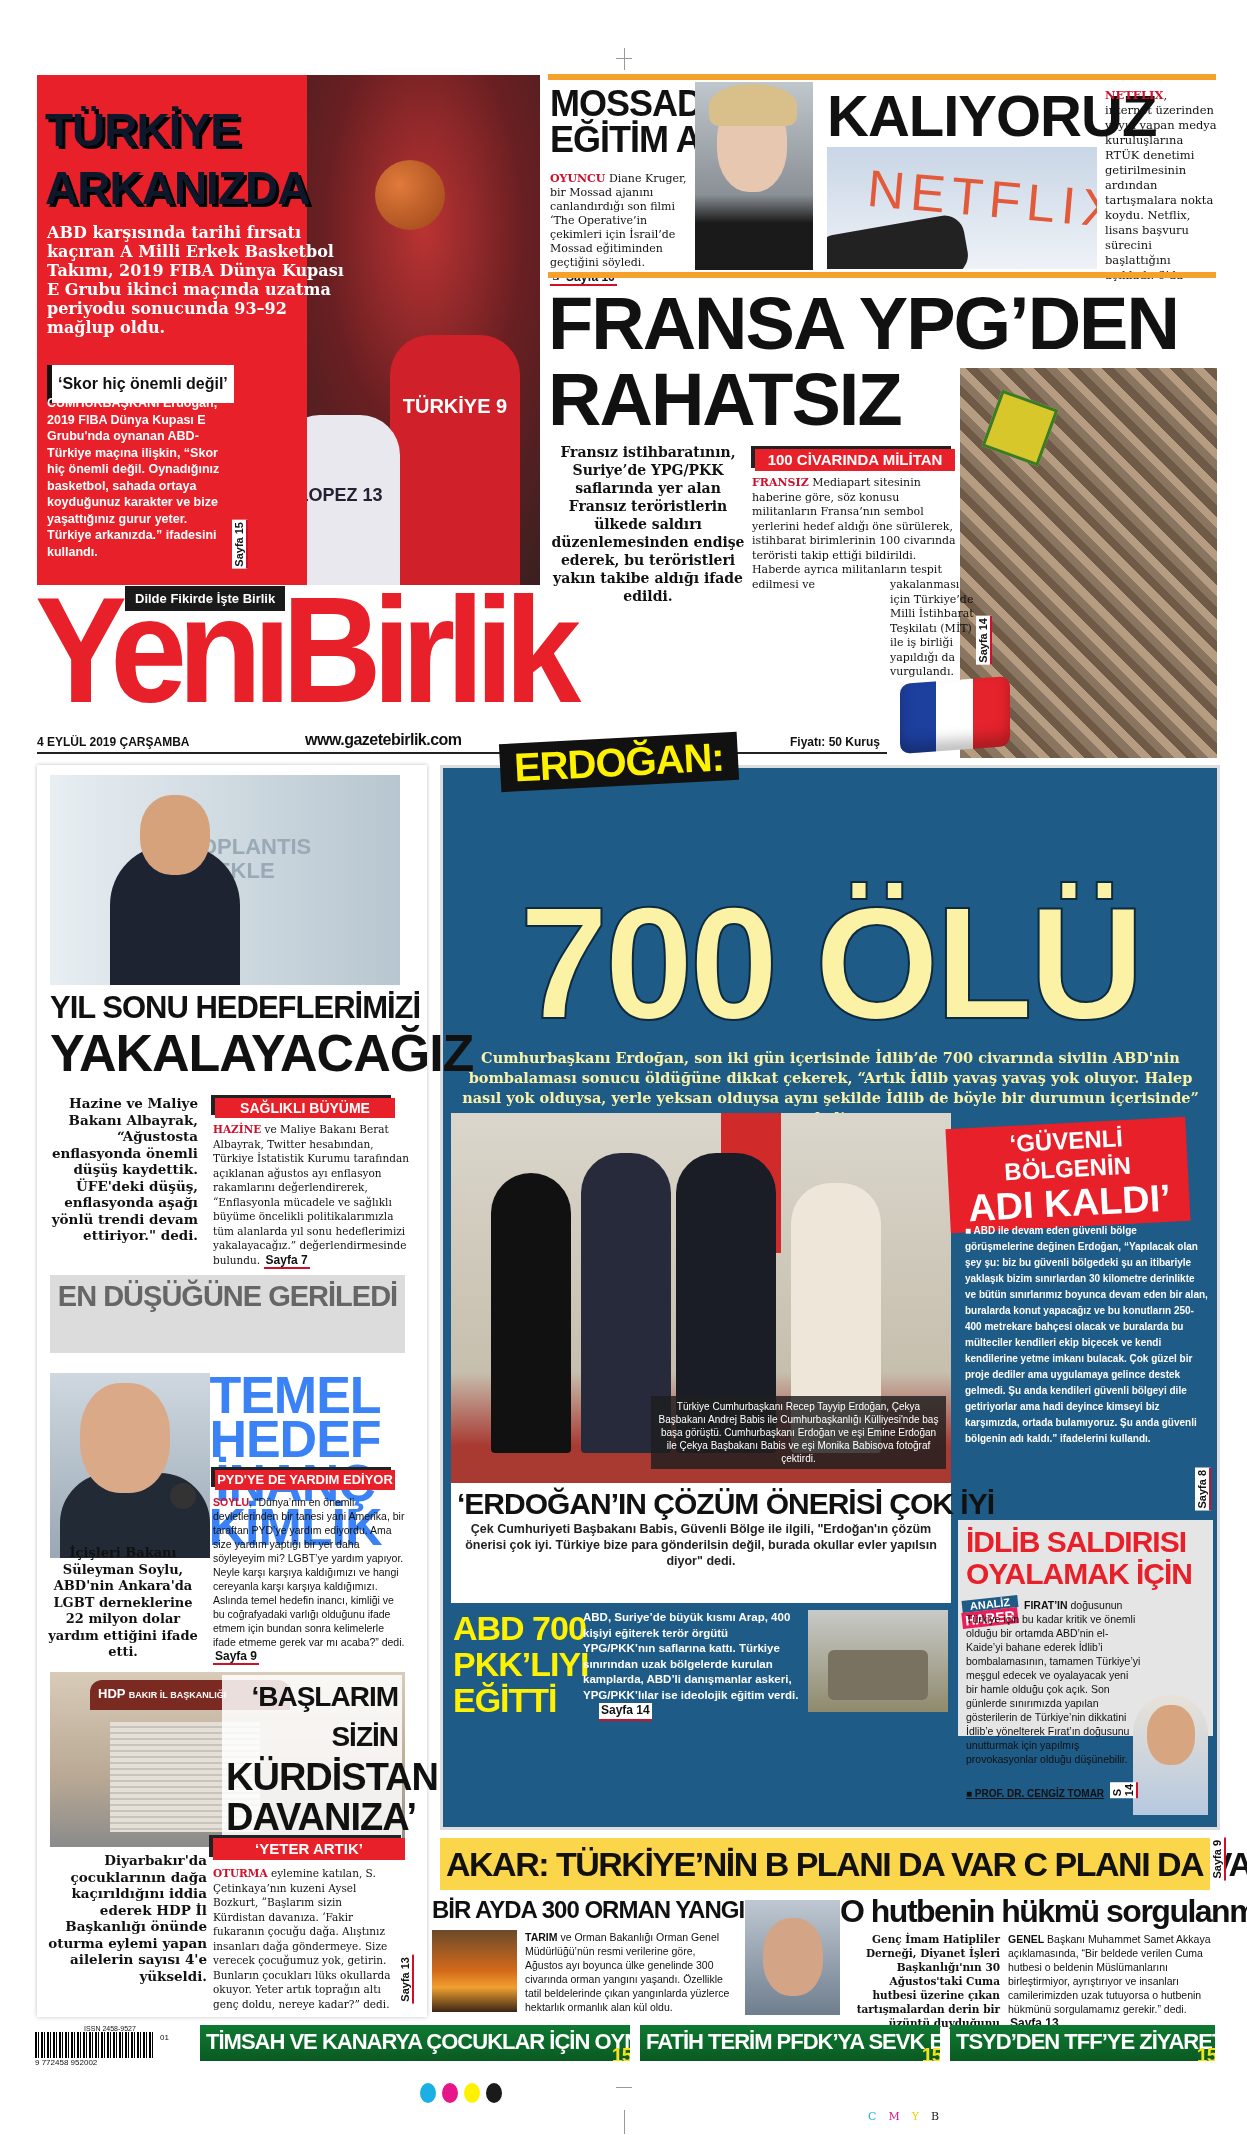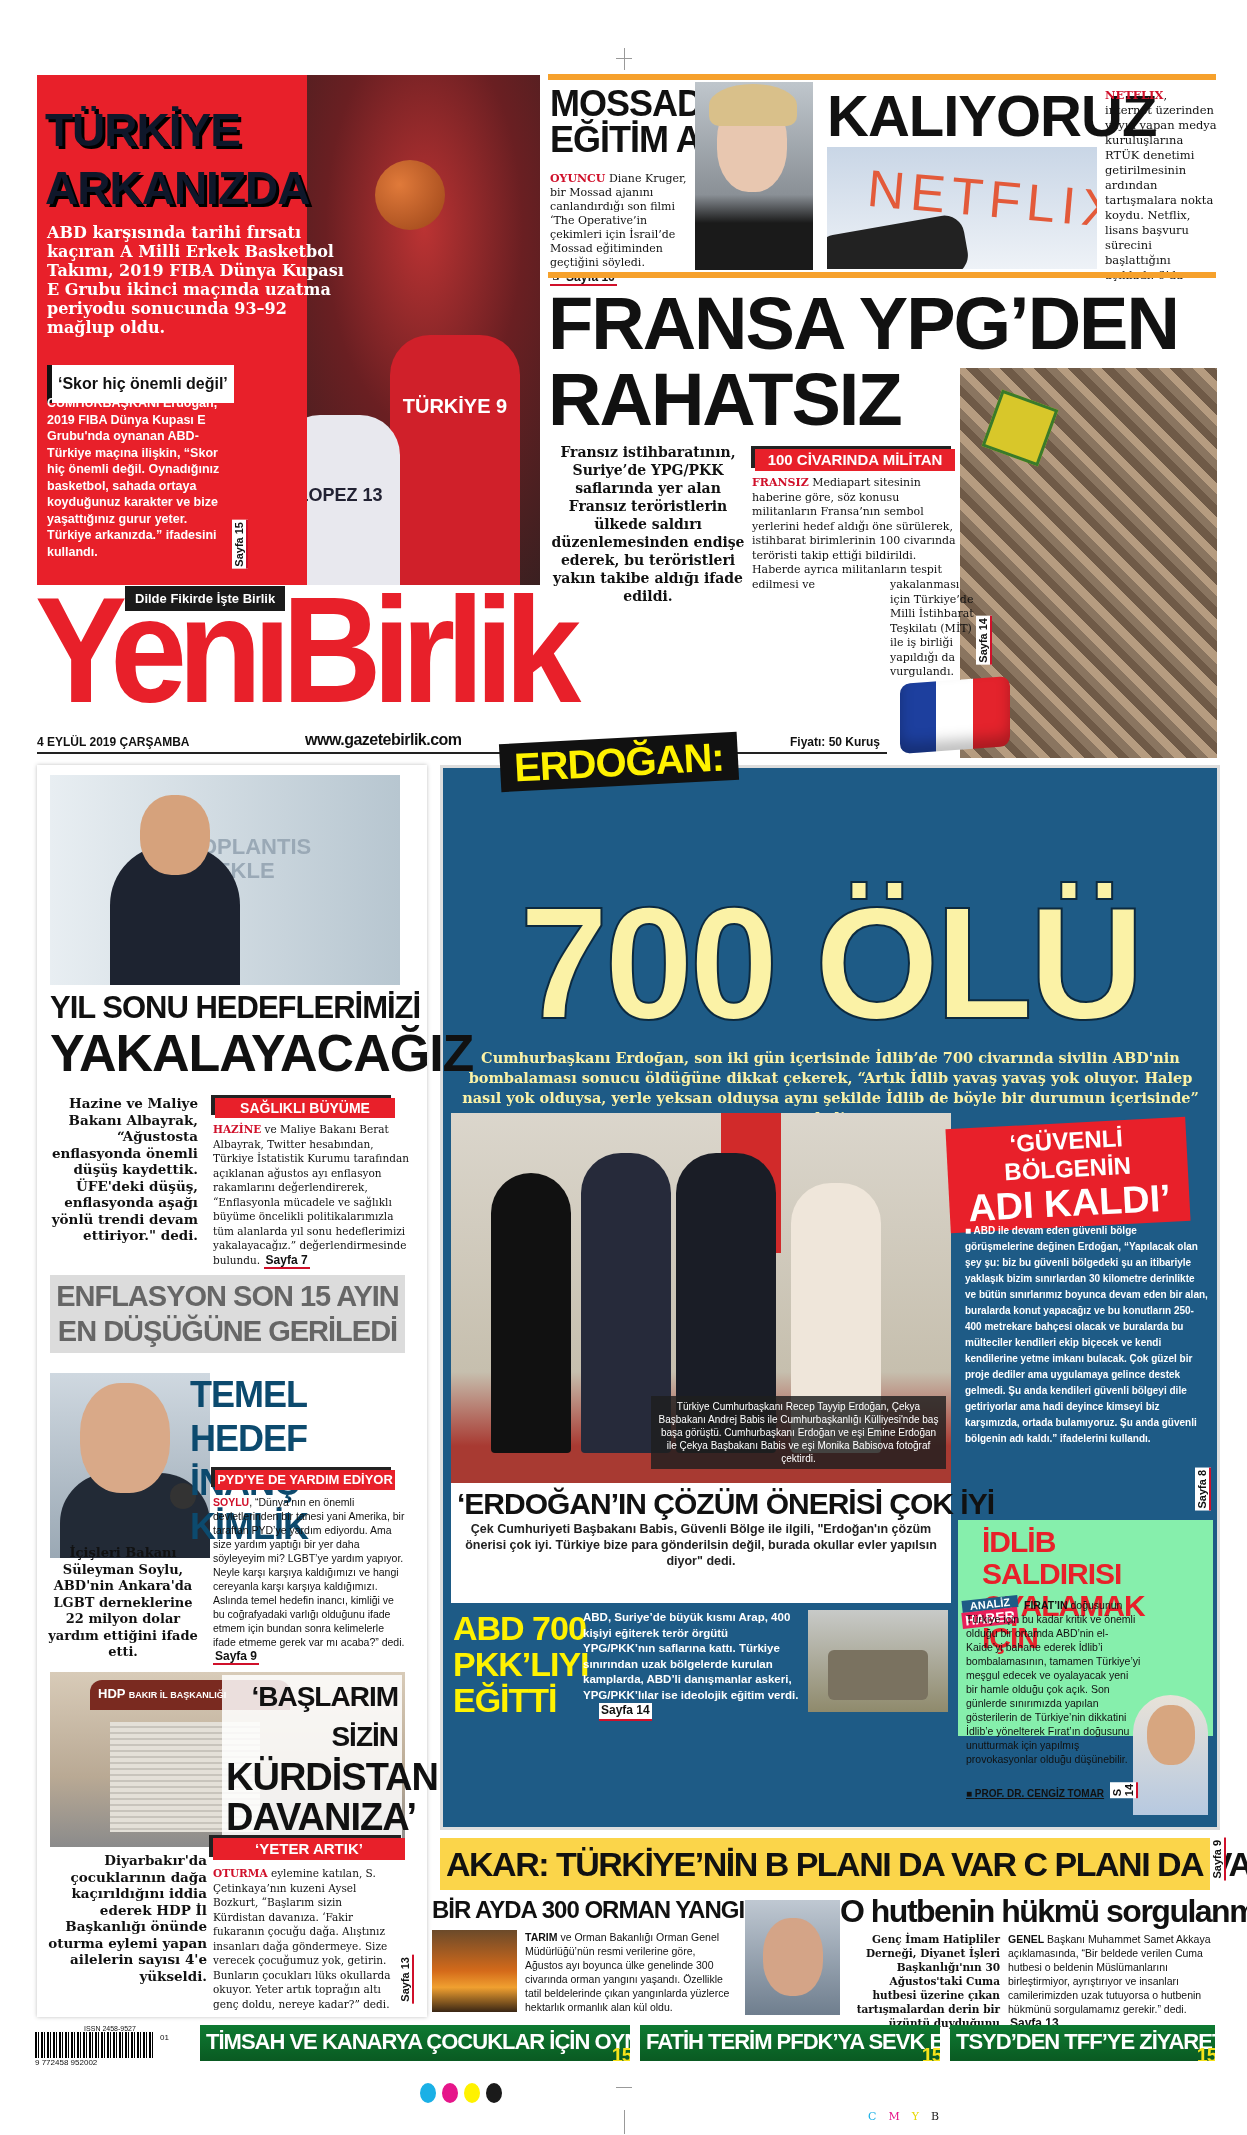--- a/index.html
+++ b/index.html
@@ -123,21 +123,21 @@
   <div class="abs" style="left:522px;top:455px;width:243px;color:#fff;font-weight:bold;font-size:10px;line-height:16px">
     <span>■ </span><span>ABD ile devam eden güvenli bölge görüşmelerine değinen Erdoğan, “Yapılacak olan şey şu: biz bu güvenli bölgedeki şu an itibariyle yaklaşık bizim sınırlardan 30 kilometre derinlikte ve bütün sınırlarımız boyunca devam eden bir alan, buralarda konut yapacağız ve bu konutların 250-400 metrekare bahçesi olacak ve buralarda bu mülteciler kendileri ekip biçecek ve kendi kendilerine yetme imkanı bulacak. Çok güzel bir proje dediler ama uygulamaya gelince destek gelmedi. Şu anda kendileri güvenli bölgeyi dile getiriyorlar ama hadi deyince kimseyi biz karşımızda, ortada bulamıyoruz. Şu anda güvenli bölgenin adı kaldı.” ifadelerini kullandı.</span>
   </div>
   <div class="sayfa-v" style="left:752px;top:700px">Sayfa 8</div>
 
   <div class="abs" style="left:8px;top:715px;width:500px;height:120px;background:#fff;padding:4px 6px">
     <div class="cond" style="font-size:30px;line-height:34px;white-space:nowrap;color:#111">‘ERDOĞAN’IN ÇÖZÜM ÖNERİSİ ÇOK İYİ</div>
     <div style="font-size:12.5px;line-height:16px;font-weight:bold;color:#222;text-align:center">Çek Cumhuriyeti Başbakanı Babis, Güvenli Bölge ile ilgili, "Erdoğan'ın çözüm önerisi çok iyi. Türkiye bize para gönderilsin değil, burada okullar evler yapılsın diyor" dedi.</div>
   </div>
 
-  <div class="abs" style="left:515px;top:752px;width:255px;height:216px;background:#86efac;padding:6px 24px">
+  <div class="abs" style="left:515px;top:752px;width:255px;height:216px;background:#e5e5e5;padding:6px 8px">
     <div class="cond" style="color:#e8202a;font-size:30px;line-height:32px">
       <div>İDLİB SALDIRISI</div>
       <div>OYALAMAK İÇİN</div>
     </div>
     <div class="abs" style="left:4px;top:78px;width:56px;text-align:center;font-weight:bold;color:#fff">
       <div style="background:#1e5b86;font-size:11px;transform:rotate(-6deg)">ANALİZ</div>
       <div style="background:#e8205a;font-size:14px;transform:rotate(-6deg)">HABER</div>
     </div>
     <div class="abs" style="left:8px;top:78px;width:175px;font-size:10.5px;line-height:14px;color:#111;text-indent:58px">
       <b>FIRAT’IN</b><span> doğusunun Türkiye için bu kadar kritik ve önemli olduğu bir ortamda ABD’nin el-Kaide’yi bahane ederek İdlib’i bombalamasının, tamamen Türkiye’yi meşgul edecek ve oyalayacak yeni bir hamle olduğu çok açık. Son günlerde sınırımızda yapılan gösterilerin de Türkiye’nin dikkatini İdlib’e yönelterek Fırat’ın doğusunu unutturmak için yapılmış provokasyonlar olduğu düşünebilir.</span>
@@ -178,30 +178,29 @@
   <div style="font-size:52px;line-height:54px">YAKALAYACAĞIZ</div>
 </div>
 <div class="abs serif" style="left:48px;top:1095px;width:150px;text-align:right;font-weight:bold;font-size:13.5px;line-height:16.5px">Hazine ve Maliye Bakanı Albayrak, “Ağustosta enflasyonda önemli düşüş kaydettik. ÜFE'deki düşüş, enflasyonda aşağı yönlü trendi devam ettiriyor." dedi.</div>
 <div class="abs redbar" style="left:215px;top:1098px;width:180px;height:20px;font-size:14px;line-height:20px">SAĞLIKLI BÜYÜME</div>
 <div class="abs serif" style="left:213px;top:1122px;width:200px;font-size:10.5px;line-height:14.5px">
   <span class="lead">HAZİNE</span><span> ve Maliye Bakanı Berat Albayrak, Twitter hesabından, Türkiye İstatistik Kurumu tarafından açıklanan ağustos ayı enflasyon rakamlarını değerlendirerek, “Enflasyonla mücadele ve sağlıklı büyüme öncelikli politikalarımızla tüm alanlarda yıl sonu hedeflerimizi yakalayacağız.” değerlendirmesinde bulundu.</span>
   <span class="sayfa">Sayfa 7</span>
 </div>
 
 <div class="abs cond" style="left:50px;top:1275px;width:355px;height:78px;background:#dcdcdc;color:#666;text-align:center;font-size:29px;line-height:35px;padding-top:4px">
-  <div>ENFLASYON SON 15 AYIN</div>
   <div>EN DÜŞÜĞÜNE GERİLEDİ</div>
 </div>
 
 <div class="abs photo" style="left:50px;top:1373px;width:160px;height:185px;background:linear-gradient(#cfd8e0,#9aa8b4)">
   <div class="abs" style="left:10px;top:100px;width:150px;height:90px;background:#222a36;border-radius:50px 50px 0 0"></div>
   <div class="abs" style="left:30px;top:10px;width:90px;height:110px;border-radius:45%;background:#d9a988"></div>
   <div class="abs" style="left:120px;top:110px;width:26px;height:26px;border-radius:50%;background:#333"></div>
 </div>
-<div class="abs cond" style="left:190px;top:1373px;width:210px;text-align:left;color:#0c4a6e;font-size:36px;line-height:44px">
+<div class="abs cond" style="left:190px;top:1373px;width:210px;text-align:center;color:#3b82f6;font-size:52px;line-height:44px">
   <div>TEMEL HEDEF</div>
   <div>İNANÇ KİMLİK</div>
 </div>
 <div class="abs serif" style="left:48px;top:1545px;width:150px;text-align:center;font-weight:bold;font-size:13px;line-height:16.5px">İçişleri Bakanı Süleyman Soylu, ABD'nin Ankara'da LGBT derneklerine 22 milyon dolar yardım ettiğini ifade etti.</div>
 <div class="abs redbar" style="left:215px;top:1470px;width:180px;height:20px;font-size:13px;line-height:20px">PYD'YE DE YARDIM EDİYOR</div>
 <div class="abs" style="left:213px;top:1495px;width:195px;font-size:10.5px;line-height:14px">
   <span class="lead">SOYLU</span><span>, “Dünya’nın en önemli devletlerinden bir tanesi yani Amerika, bir taraftan PYD’ye yardım ediyordu. Ama size yardım yaptığı bir yer daha söyleyeyim mi? LGBT’ye yardım yapıyor. Neyle karşı karşıya kaldığımızı ve hangi cereyanla karşı karşıya kaldığımızı. Aslında temel hedefin inancı, kimliği ve bu coğrafyadaki varlığı olduğunu ifade etmem için bundan sonra kelimelerle ifade etmeme gerek var mı acaba?” dedi.</span>
   <span class="sayfa">Sayfa 9</span>
 </div>
 

